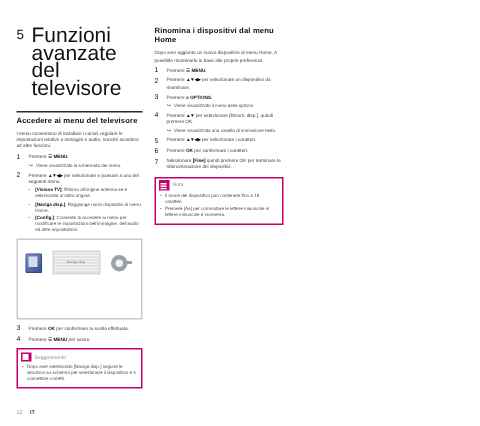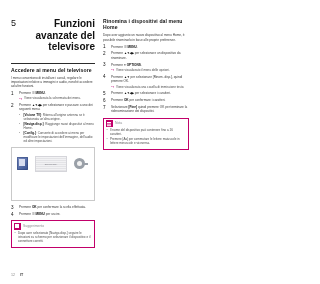--- a/index.html
+++ b/index.html
@@ -9,21 +9,21 @@
   .page{position:absolute;inset:0;background:#fff;}
 
   
   .col{position:absolute;top:0;}
   .col-left{left:11px;width:84px;}
   .col-right{left:103px;width:86px;}
 
   
   .chapter{display:flex;gap:5px;margin-top:18px;}
   .chapter-num{font-size:9px;line-height:11px;color:#111;font-weight:400;}
-  .chapter-title{font-size:10px;line-height:11.5px;color:#111;font-weight:700;text-align:right;}
+  .chapter-title{font-size:14px;line-height:11.5px;color:#111;font-weight:400;}
 
   
   .rule{border-top:1px solid #2b2b2b;margin-top:10px;}
   h2.sec{font-size:5.1px;line-height:6.2px;font-weight:700;color:#111;
          margin:3px 0 3px 0;letter-spacing:.02em;}
   .col-right h2.sec{margin-top:0;}
 
   
   p.body{font-size:3.15px;line-height:4.1px;color:#3a3a3a;margin:0 0 3px 0;
          text-align:left;}

